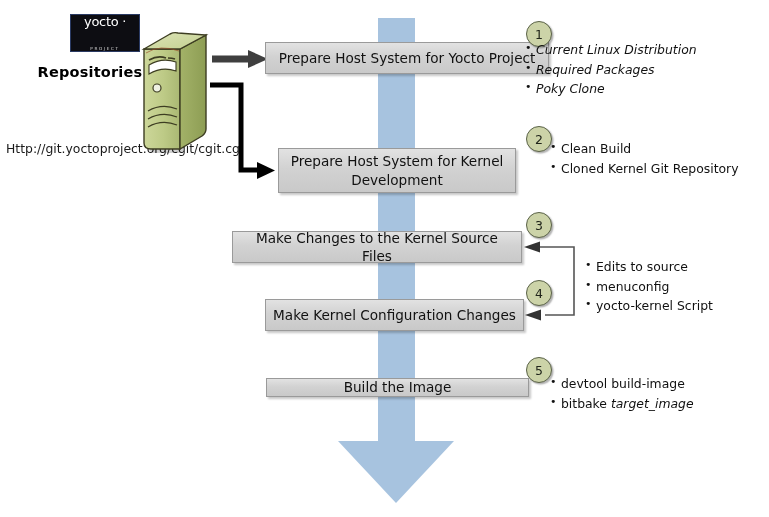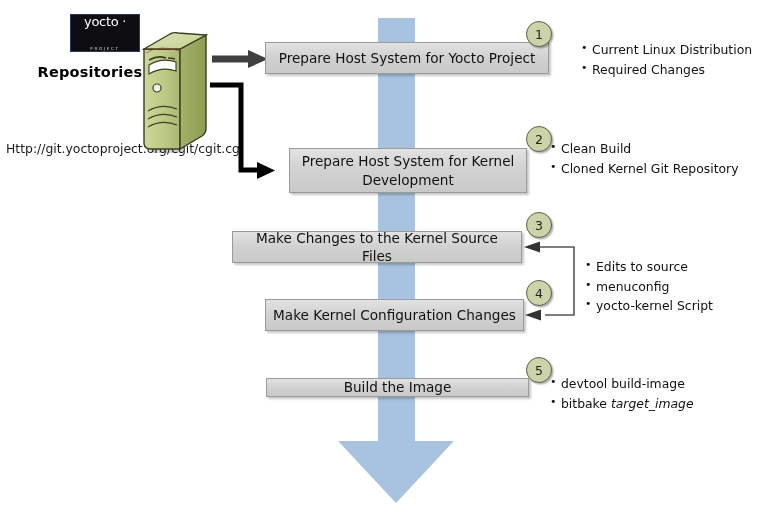--- a/index.html
+++ b/index.html
@@ -229,38 +229,39 @@
     <polyline points="210,85 241,85 241,170 259,170" fill="none" stroke="#000000" stroke-width="5"></polyline>
     <polygon points="257,162 275,170.5 257,179" fill="#000000"></polygon>
 
     <polyline points="540,247 574,247 574,315 545,315" fill="none" stroke="#555555" stroke-width="1.6"></polyline>
     <polygon points="540,241.5 524,247 540,252.5" fill="#333333"></polygon>
     <polygon points="541,309.5 525,315 541,320.5" fill="#333333"></polygon>
   </svg>
 
   <div class="pbox" style="left:265px; top:42px; width:284px; height:32px;">Prepare Host System for Yocto Project</div>
 
-  <div class="pbox" style="left:289px; top:148px; width:238px; height:45px;">Prepare Host System for Kernel Development</div>
+  <div class="pbox" style="left:278px; top:148px; width:238px; height:45px;">Prepare Host System for Kernel Development</div>
 
   <div class="pbox" style="left:232px; top:231px; width:290px; height:32px;text-align:center;">Make Changes to the Kernel Source Files</div>
 
   <div class="pbox" style="left:265px; top:299px; width:259px; height:32px;">Make Kernel Configuration Changes</div>
 
   <div class="pbox" style="left:266px; top:378px; width:263px; height:19px;">Build the Image</div>
 
   <div class="badge" style="left:526px; top:21px;">1</div>
   <div class="badge" style="left:526px; top:126px;">2</div>
   <div class="badge" style="left:526px; top:212px;">3</div>
   <div class="badge" style="left:526px; top:280px;">4</div>
   <div class="badge" style="left:526px; top:357px;">5</div>
 
-  <div class="notes" style="left:580px; top:41px;">
+  <div class="notes" style="left:524px; top:41px;font-style:italic;">
     <ul>
       <li>Current Linux Distribution</li>
-      <li>Required Changes</li>
+      <li>Required Packages</li>
+      <li>Poky Clone</li>
     </ul>
   </div>
 
   <div class="notes" style="left:549px; top:140px;">
     <ul>
       <li>Clean Build</li>
       <li>Cloned Kernel Git Repository</li>
     </ul>
   </div>
 

